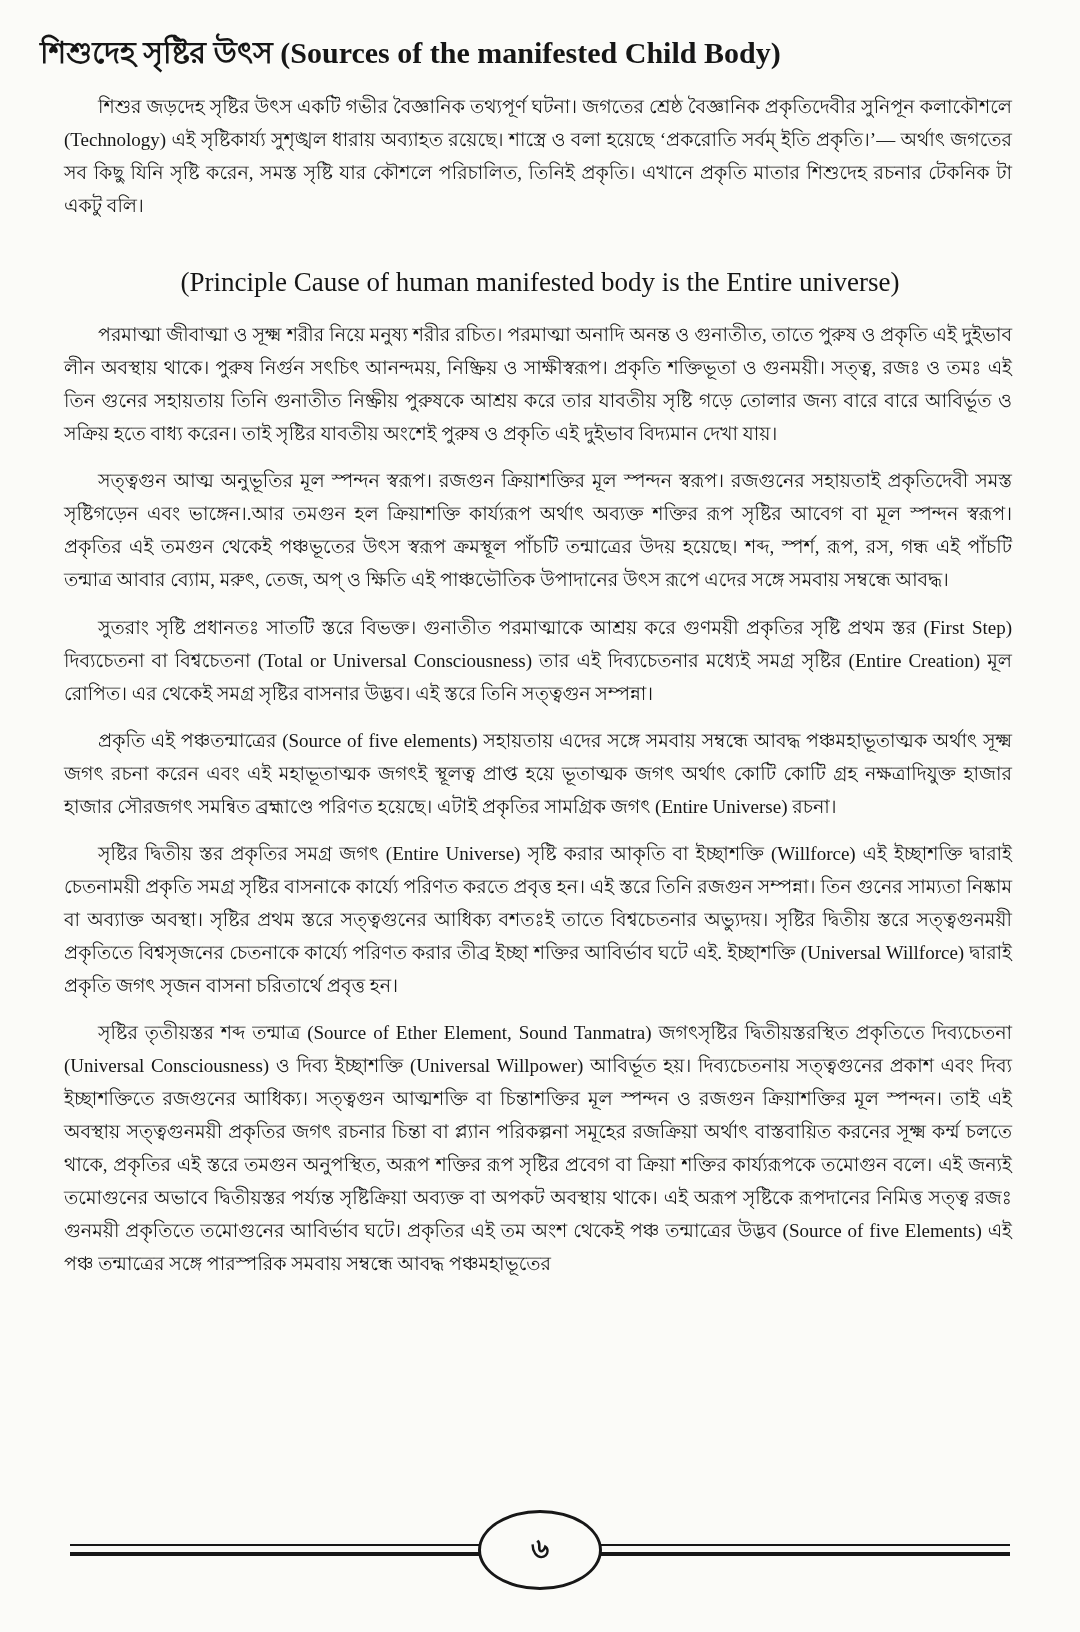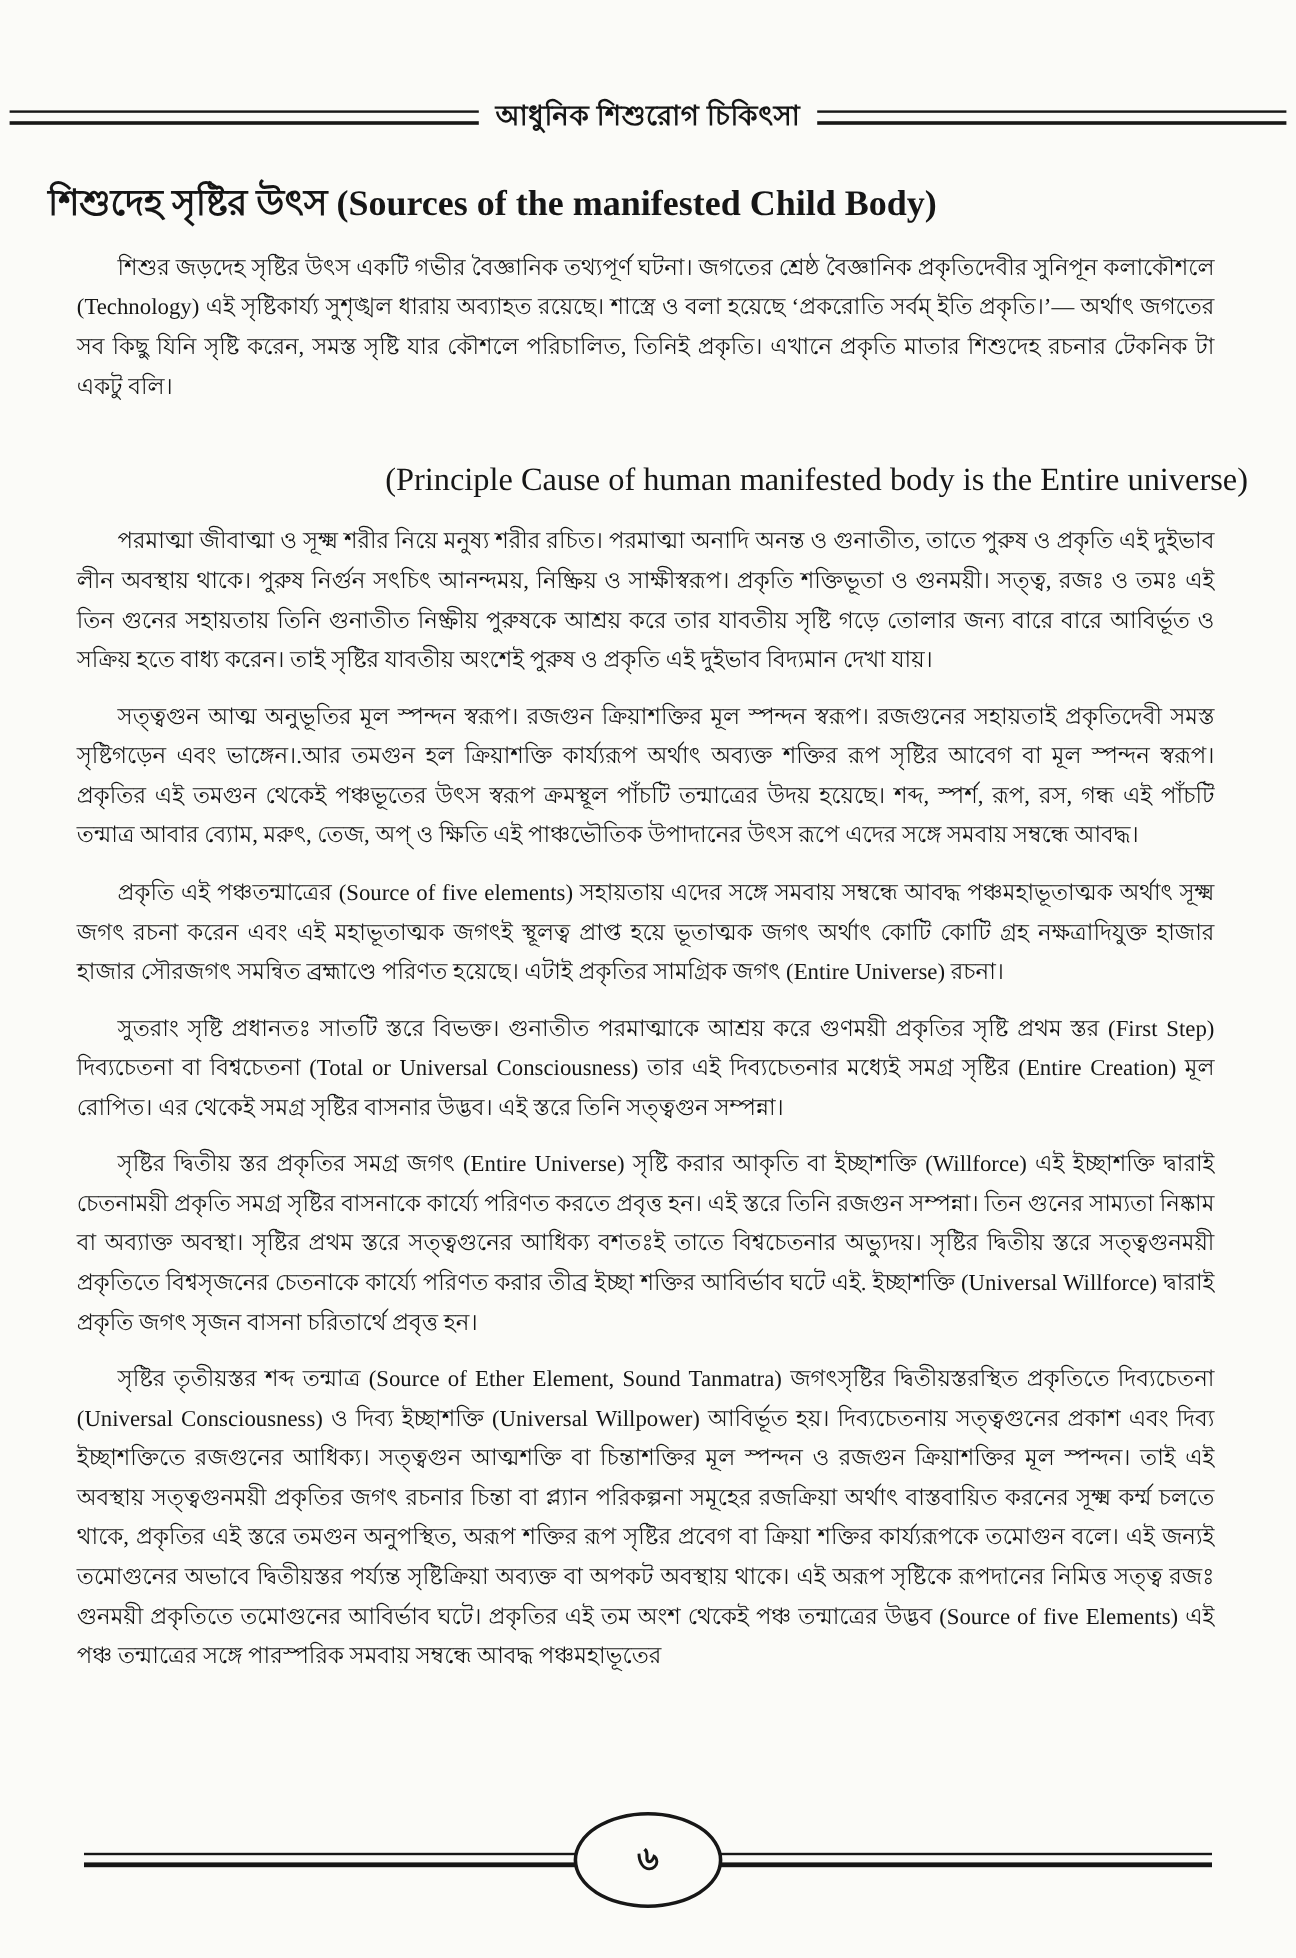--- a/index.html
+++ b/index.html
@@ -54,21 +54,20 @@
   .h2-bn {
     font-size: 29px;
     font-weight: bold;
     line-height: 1.3;
   }
   .h2-en {
     font-size: 27px;
     font-weight: normal;
     line-height: 1.35;
     margin-top: 4px;
-    text-align: right;
   }
   
   .content {
     margin: 0 68px 0 64px;
   }
   .para {
     font-size: 19px;
     line-height: 1.74;
     text-align: justify;
     text-indent: 34px;
@@ -106,41 +105,36 @@
     font-weight: bold;
     margin: 0 -8px;
     z-index: 2;
   }
 </style>
 </head>
 <body>
 
 <div class="page">
 
-  <div class="running-header">
-    <div class="rule-double"></div>
-    <div class="title">আধুনিক শিশুরোগ চিকিৎসা</div>
-    <div class="rule-double"></div>
-  </div>
 
   <div class="h1">শিশুদেহ সৃষ্টির উৎস (Sources of the manifested Child Body)</div>
 
   <div class="content">
     <p class="para first">শিশুর জড়দেহ সৃষ্টির উৎস একটি গভীর বৈজ্ঞানিক তথ্যপূর্ণ ঘটনা। জগতের শ্রেষ্ঠ বৈজ্ঞানিক প্রকৃতিদেবীর সুনিপূন কলাকৌশলে (Technology) এই সৃষ্টিকার্য্য সুশৃঙ্খল ধারায় অব্যাহত রয়েছে। শাস্ত্রে ও বলা হয়েছে ‘প্রকরোতি সর্বম্ ইতি প্রকৃতি।’— অর্থাৎ জগতের সব কিছু যিনি সৃষ্টি করেন, সমস্ত সৃষ্টি যার কৌশলে পরিচালিত, তিনিই প্রকৃতি। এখানে প্রকৃতি মাতার শিশুদেহ রচনার টেকনিক টা একটু বলি।</p>
   </div>
 
   <div class="h2-block">
     <div class="h2-en">(Principle Cause of human manifested body is the Entire universe)</div>
   </div>
 
   <div class="content">
     <p class="para first">পরমাত্মা জীবাত্মা ও সূক্ষ্ম শরীর নিয়ে মনুষ্য শরীর রচিত। পরমাত্মা অনাদি অনন্ত ও গুনাতীত, তাতে পুরুষ ও প্রকৃতি এই দুইভাব লীন অবস্থায় থাকে। পুরুষ নির্গুন সৎচিৎ আনন্দময়, নিষ্ক্রিয় ও সাক্ষীস্বরূপ। প্রকৃতি শক্তিভূতা ও গুনময়ী। সত্ত্ব, রজঃ ও তমঃ এই তিন গুনের সহায়তায় তিনি গুনাতীত নিষ্ক্রীয় পুরুষকে আশ্রয় করে তার যাবতীয় সৃষ্টি গড়ে তোলার জন্য বারে বারে আবির্ভূত ও সক্রিয় হতে বাধ্য করেন। তাই সৃষ্টির যাবতীয় অংশেই পুরুষ ও প্রকৃতি এই দুইভাব বিদ্যমান দেখা যায়।</p>
     <p class="para">সত্ত্বগুন আত্ম অনুভূতির মূল স্পন্দন স্বরূপ। রজগুন ক্রিয়াশক্তির মূল স্পন্দন স্বরূপ। রজগুনের সহায়তাই প্রকৃতিদেবী সমস্ত সৃষ্টিগড়েন এবং ভাঙ্গেন।.আর তমগুন হল ক্রিয়াশক্তি কার্য্যরূপ অর্থাৎ অব্যক্ত শক্তির রূপ সৃষ্টির আবেগ বা মূল স্পন্দন স্বরূপ। প্রকৃতির এই তমগুন থেকেই পঞ্চভূতের উৎস স্বরূপ ক্রমস্থূল পাঁচটি তন্মাত্রের উদয় হয়েছে। শব্দ, স্পর্শ, রূপ, রস, গন্ধ এই পাঁচটি তন্মাত্র আবার ব্যোম, মরুৎ, তেজ, অপ্ ও ক্ষিতি এই পাঞ্চভৌতিক উপাদানের উৎস রূপে এদের সঙ্গে সমবায় সম্বন্ধে আবদ্ধ।</p>
+    <p class="para">সুতরাং সৃষ্টি প্রধানতঃ সাতটি স্তরে বিভক্ত। গুনাতীত পরমাত্মাকে আশ্রয় করে গুণময়ী প্রকৃতির সৃষ্টি প্রথম স্তর (First Step) দিব্যচেতনা বা বিশ্বচেতনা (Total or Universal Consciousness) তার এই দিব্যচেতনার মধ্যেই সমগ্র সৃষ্টির (Entire Creation) মূল রোপিত। এর থেকেই সমগ্র সৃষ্টির বাসনার উদ্ভব। এই স্তরে তিনি সত্ত্বগুন সম্পন্না।</p>
     <p class="para">প্রকৃতি এই পঞ্চতন্মাত্রের (Source of five elements) সহায়তায় এদের সঙ্গে সমবায় সম্বন্ধে আবদ্ধ পঞ্চমহাভূতাত্মক অর্থাৎ সূক্ষ্ম জগৎ রচনা করেন এবং এই মহাভূতাত্মক জগৎই স্থূলত্ব প্রাপ্ত হয়ে ভূতাত্মক জগৎ অর্থাৎ কোটি কোটি গ্রহ নক্ষত্রাদিযুক্ত হাজার হাজার সৌরজগৎ সমন্বিত ব্রহ্মাণ্ডে পরিণত হয়েছে। এটাই প্রকৃতির সামগ্রিক জগৎ (Entire Universe) রচনা।</p>
-    <p class="para">সুতরাং সৃষ্টি প্রধানতঃ সাতটি স্তরে বিভক্ত। গুনাতীত পরমাত্মাকে আশ্রয় করে গুণময়ী প্রকৃতির সৃষ্টি প্রথম স্তর (First Step) দিব্যচেতনা বা বিশ্বচেতনা (Total or Universal Consciousness) তার এই দিব্যচেতনার মধ্যেই সমগ্র সৃষ্টির (Entire Creation) মূল রোপিত। এর থেকেই সমগ্র সৃষ্টির বাসনার উদ্ভব। এই স্তরে তিনি সত্ত্বগুন সম্পন্না।</p>
     <p class="para">সৃষ্টির দ্বিতীয় স্তর প্রকৃতির সমগ্র জগৎ (Entire Universe) সৃষ্টি করার আকৃতি বা ইচ্ছাশক্তি (Willforce) এই ইচ্ছাশক্তি দ্বারাই চেতনাময়ী প্রকৃতি সমগ্র সৃষ্টির বাসনাকে কার্য্যে পরিণত করতে প্রবৃত্ত হন। এই স্তরে তিনি রজগুন সম্পন্না। তিন গুনের সাম্যতা নিষ্কাম বা অব্যাক্ত অবস্থা। সৃষ্টির প্রথম স্তরে সত্ত্বগুনের আধিক্য বশতঃই তাতে বিশ্বচেতনার অভ্যুদয়। সৃষ্টির দ্বিতীয় স্তরে সত্ত্বগুনময়ী প্রকৃতিতে বিশ্বসৃজনের চেতনাকে কার্য্যে পরিণত করার তীব্র ইচ্ছা শক্তির আবির্ভাব ঘটে এই. ইচ্ছাশক্তি (Universal Willforce) দ্বারাই প্রকৃতি জগৎ সৃজন বাসনা চরিতার্থে প্রবৃত্ত হন।</p>
     <p class="para">সৃষ্টির তৃতীয়স্তর শব্দ তন্মাত্র (Source of Ether Element, Sound Tanmatra) জগৎসৃষ্টির দ্বিতীয়স্তরস্থিত প্রকৃতিতে দিব্যচেতনা (Universal Consciousness) ও দিব্য ইচ্ছাশক্তি (Universal Willpower) আবির্ভূত হয়। দিব্যচেতনায় সত্ত্বগুনের প্রকাশ এবং দিব্য ইচ্ছাশক্তিতে রজগুনের আধিক্য। সত্ত্বগুন আত্মশক্তি বা চিন্তাশক্তির মূল স্পন্দন ও রজগুন ক্রিয়াশক্তির মূল স্পন্দন। তাই এই অবস্থায় সত্ত্বগুনময়ী প্রকৃতির জগৎ রচনার চিন্তা বা প্ল্যান পরিকল্পনা সমূহের রজক্রিয়া অর্থাৎ বাস্তবায়িত করনের সূক্ষ্ম কর্ম্ম চলতে থাকে, প্রকৃতির এই স্তরে তমগুন অনুপস্থিত, অরূপ শক্তির রূপ সৃষ্টির প্রবেগ বা ক্রিয়া শক্তির কার্য্যরূপকে তমোগুন বলে। এই জন্যই তমোগুনের অভাবে দ্বিতীয়স্তর পর্য্যন্ত সৃষ্টিক্রিয়া অব্যক্ত বা অপকট অবস্থায় থাকে। এই অরূপ সৃষ্টিকে রূপদানের নিমিত্ত সত্ত্ব রজঃ গুনময়ী প্রকৃতিতে তমোগুনের আবির্ভাব ঘটে। প্রকৃতির এই তম অংশ থেকেই পঞ্চ তন্মাত্রের উদ্ভব (Source of five Elements) এই পঞ্চ তন্মাত্রের সঙ্গে পারস্পরিক সমবায় সম্বন্ধে আবদ্ধ পঞ্চমহাভূতের</p>
   </div>
 
   <div class="page-footer">
     <div class="rule-double"></div>
     <div class="page-number-oval">
       <span>৬</span>
     </div>
     <div class="rule-double"></div>

